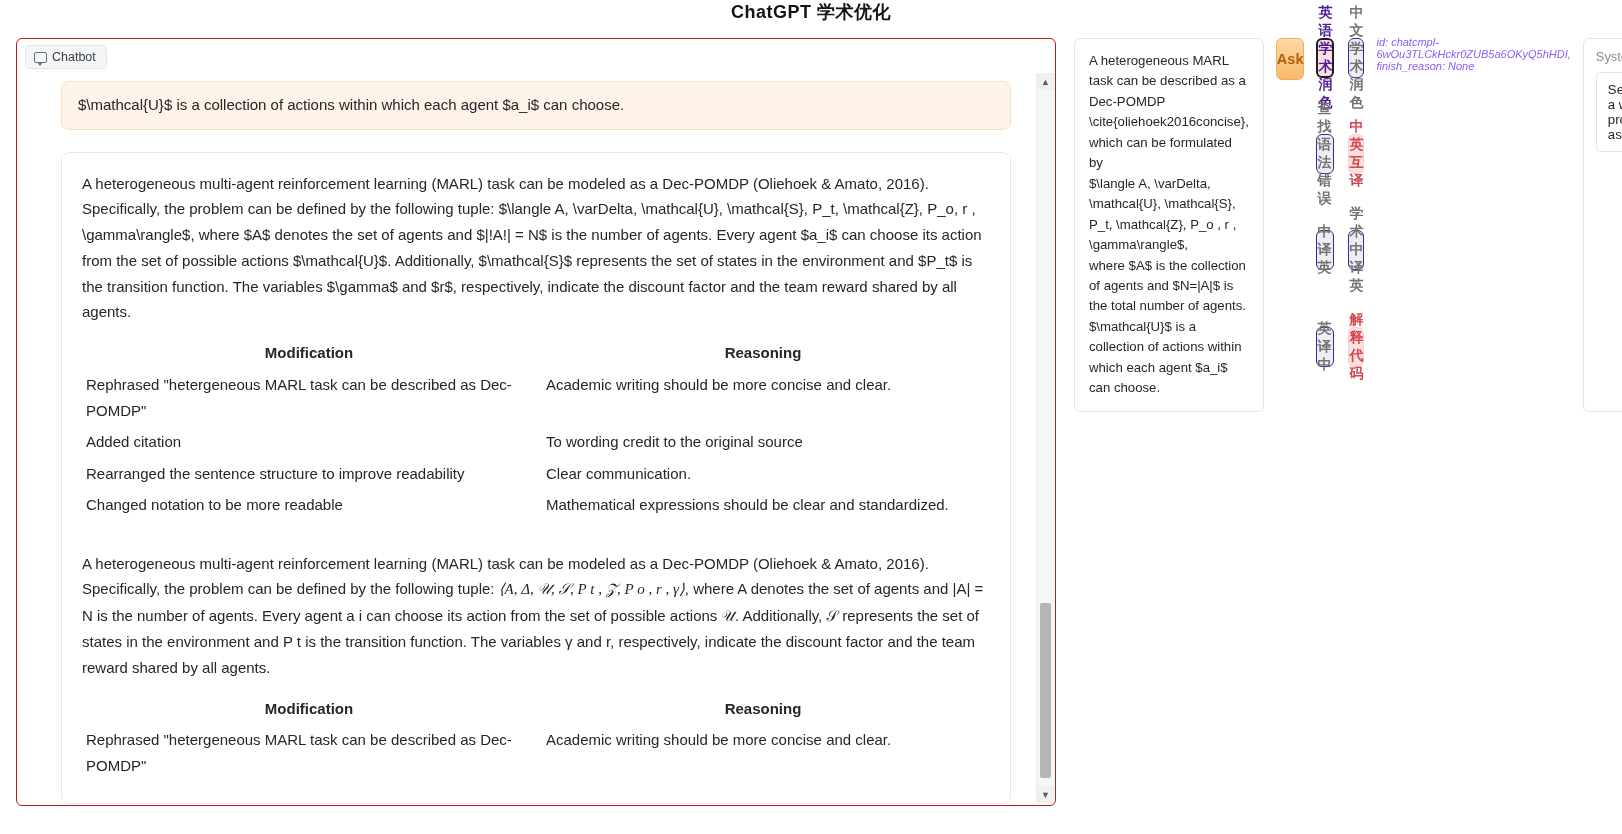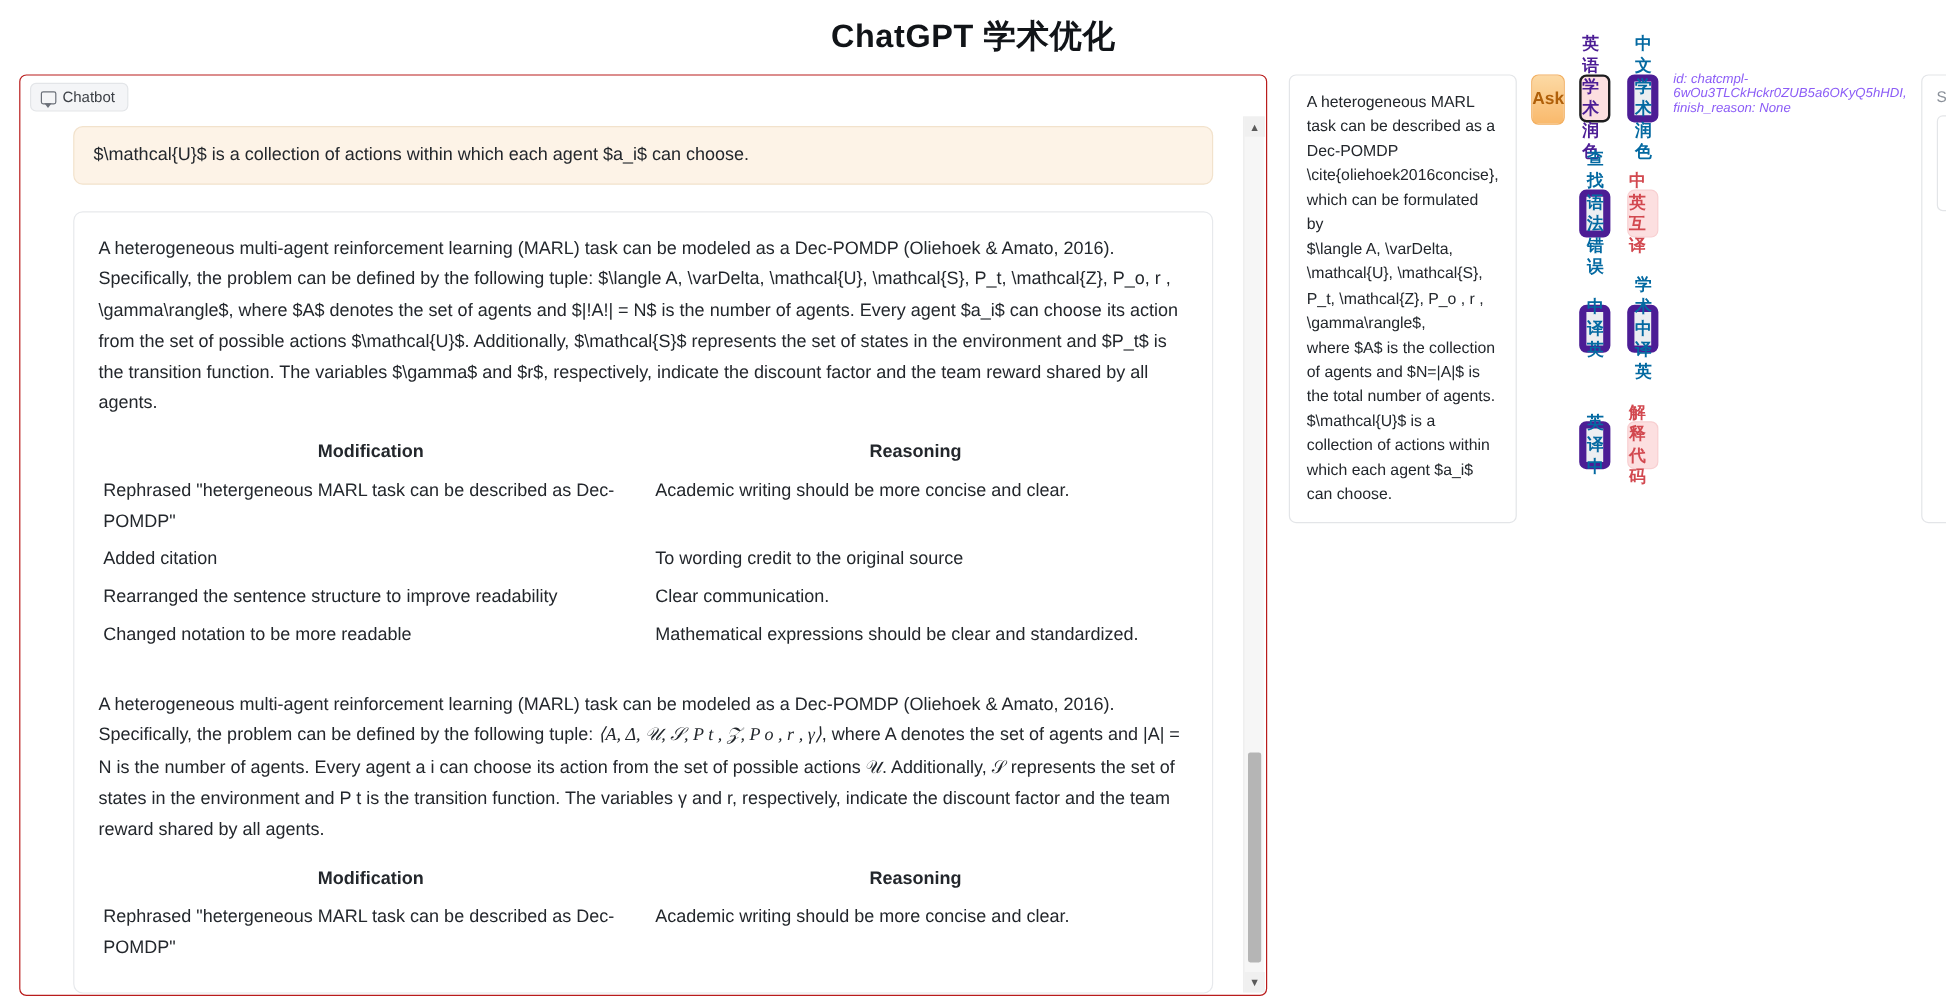--- a/index.html
+++ b/index.html
@@ -10,23 +10,22 @@
     font-family: "Liberation Sans", sans-serif;
     color: #1f2328;
     overflow: hidden;
   }
   .page {
     width: 1622px; height: 834px;
     position: relative;
   }
   .title {
     text-align: center;
-    font-size: 27px;
+    font-size: 18px;
     font-weight: bold;
-    padding-top: 12px;
     letter-spacing: 0.5px;
     color: #111418;
   }
   .body-row {
     display: flex;
     gap: 18px;
     padding: 0 16px;
     margin-top: 14px;
     align-items: flex-start;
   }
@@ -174,22 +173,22 @@
     gap: 11px 14px;
   }
   .gbtn {
     height: 40px;
     border-radius: 6px;
     display: flex; align-items: center; justify-content: center;
     font-size: 14px;
     font-weight: bold;
     cursor: pointer;
     background: #eceef1;
-    border: 6px solid #4c1d95;
-    color: #0369a1;
+    border: 1px solid #4c1d95;
+    color: #737373;
   }
   .gbtn.pink {
     background: #fcdfe0;
     border: 1px solid #f8cfd1;
     color: #d2484f;
   }
   .gbtn.sel {
     background: #fcdfe0;
     border: 2px solid #1d1d1f;
     color: #4c1d95;

